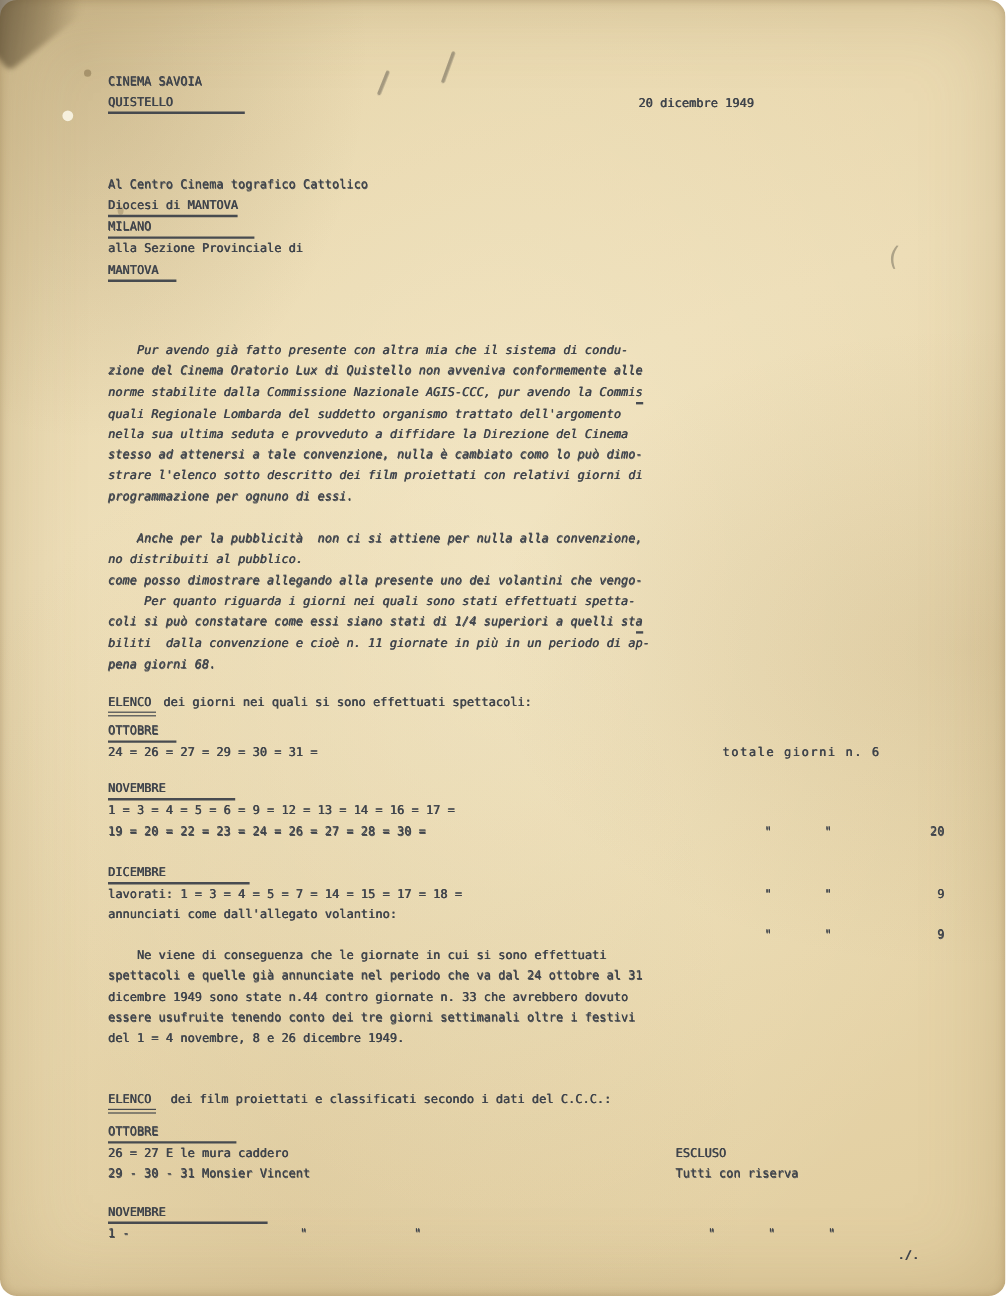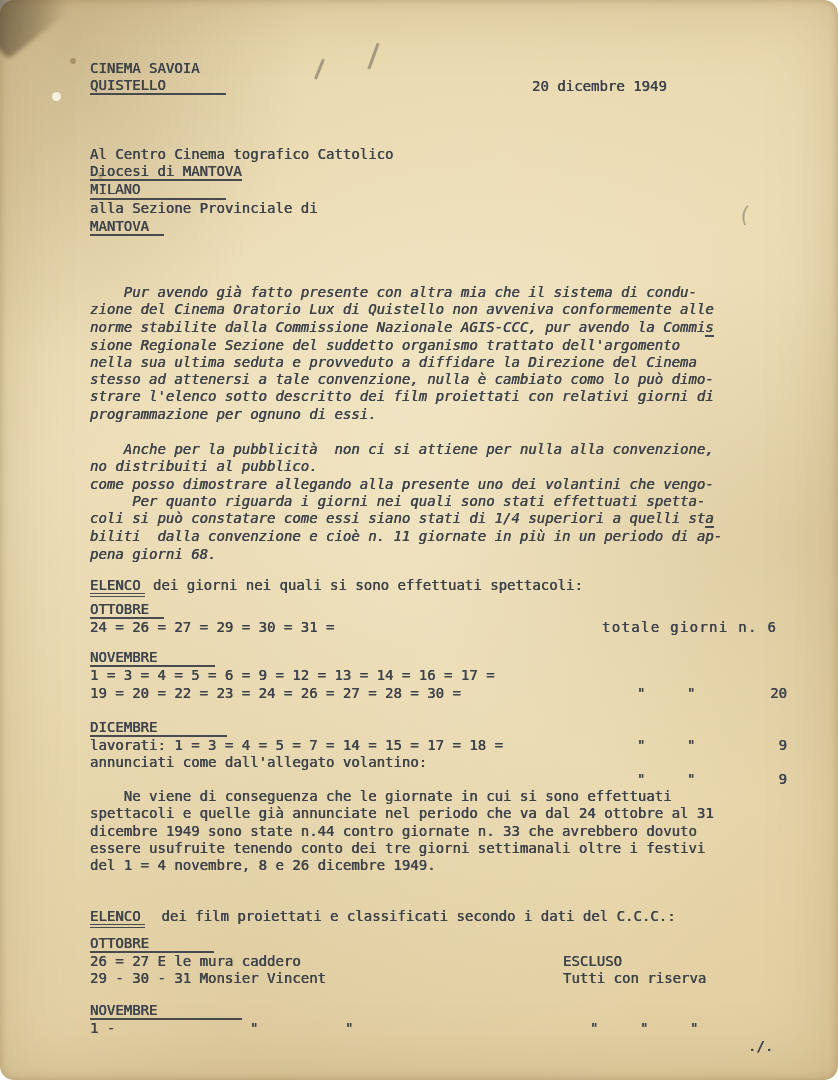--- a/index.html
+++ b/index.html
@@ -12,28 +12,28 @@
     position:absolute;inset:0;border-radius:14px;
     background:
       radial-gradient(ellipse at 8% 4%, rgba(120,95,55,0.22), transparent 22%),
       radial-gradient(ellipse at 96% 50%, rgba(150,120,70,0.14), transparent 35%),
       radial-gradient(ellipse at 50% 45%, rgba(255,250,228,0.30), transparent 75%),
       radial-gradient(ellipse at 30% 90%, rgba(160,130,80,0.10), transparent 45%),
       linear-gradient(160deg,#e5d3a7 0%,#ecdcb5 35%,#e9d8ae 65%,#e1cd9f 100%);
     box-shadow: inset 0 0 70px rgba(140,110,60,0.28), inset 0 0 8px rgba(120,90,50,0.35);
   }
   .doc{
-    position:absolute;color:#3e434b;font-size:14px;line-height:17.3px;
+    position:absolute;color:#3e434b;font-size:10px;line-height:17.3px;
     text-shadow:0.35px 0.35px 0.45px rgba(52,58,68,0.85), -0.2px 0 0.3px rgba(52,58,68,0.45);
   }
   .ln{white-space:pre;position:relative;}
   .u{border-bottom:2px solid rgba(58,63,72,0.92);display:inline-block;line-height:15px;}
   .uu{border-bottom:4px double rgba(58,63,72,0.92);display:inline-block;line-height:15px;padding-right:4px;}
   .ext-q{padding-right:60px;}   
-  .ext-mi{padding-right:86px;font-family:Liberation Mono, monospace;}  
+  .ext-mi{padding-right:86px;}  
   .ext-ma{padding-right:15px;}  
   .ext-m1{padding-right:15px;}  
   .ext-m2{padding-right:58px;}  
   .ext-m3{padding-right:70px;}  
   .ext-m4{padding-right:65px;}  
   .ext-m5{padding-right:85px;}  
   .abs{position:absolute;top:0;white-space:pre;}
   .p-tot{left:512px;letter-spacing:1.3px;}
   .p-d1{left:547px;}
   .p-d2{left:597px;}
@@ -81,21 +81,21 @@
     <div class="ln"><span class="u ext-mi">MILANO</span></div>
     <div class="ln">alla Sezione Provinciale di</div>
     <div class="ln"><span class="u ext-ma">MANTOVA</span></div>
   </div>
 
   <div class="doc" style="left:90px;top:284px;width:700px;font-style:italic;">
     <div>
       <div class="ln">    Pur avendo già fatto presente con altra mia che il sistema di condu-</div>
       <div class="ln">zione del Cinema Oratorio Lux di Quistello non avveniva conformemente alle</div>
       <div class="ln"><span>norme stabilite dalla Commissione Nazionale AGIS-CCC, pur avendo la Commi</span><span class="u">s</span></div>
-      <div class="ln">sione Regionale Sezione del suddetto organismo trattato dell'argomento</div>
+      <div class="ln">quali Regionale Lombarda del suddetto organismo trattato dell'argomento</div>
       <div class="ln">nella sua ultima seduta e provveduto a diffidare la Direzione del Cinema</div>
       <div class="ln">stesso ad attenersi a tale convenzione, nulla è cambiato como lo può dimo-</div>
       <div class="ln">strare l'elenco sotto descritto dei film proiettati con relativi giorni di</div>
       <div class="ln">programmazione per ognuno di essi.</div>
     </div>
     <div style="margin-top:18px;">
       <div class="ln">    Anche per la pubblicità  non ci si attiene per nulla alla convenzione,</div>
       <div class="ln">no distribuiti al pubblico.</div>
       <div class="ln">come posso dimostrare allegando alla presente uno dei volantini che vengo-</div>
     </div>

